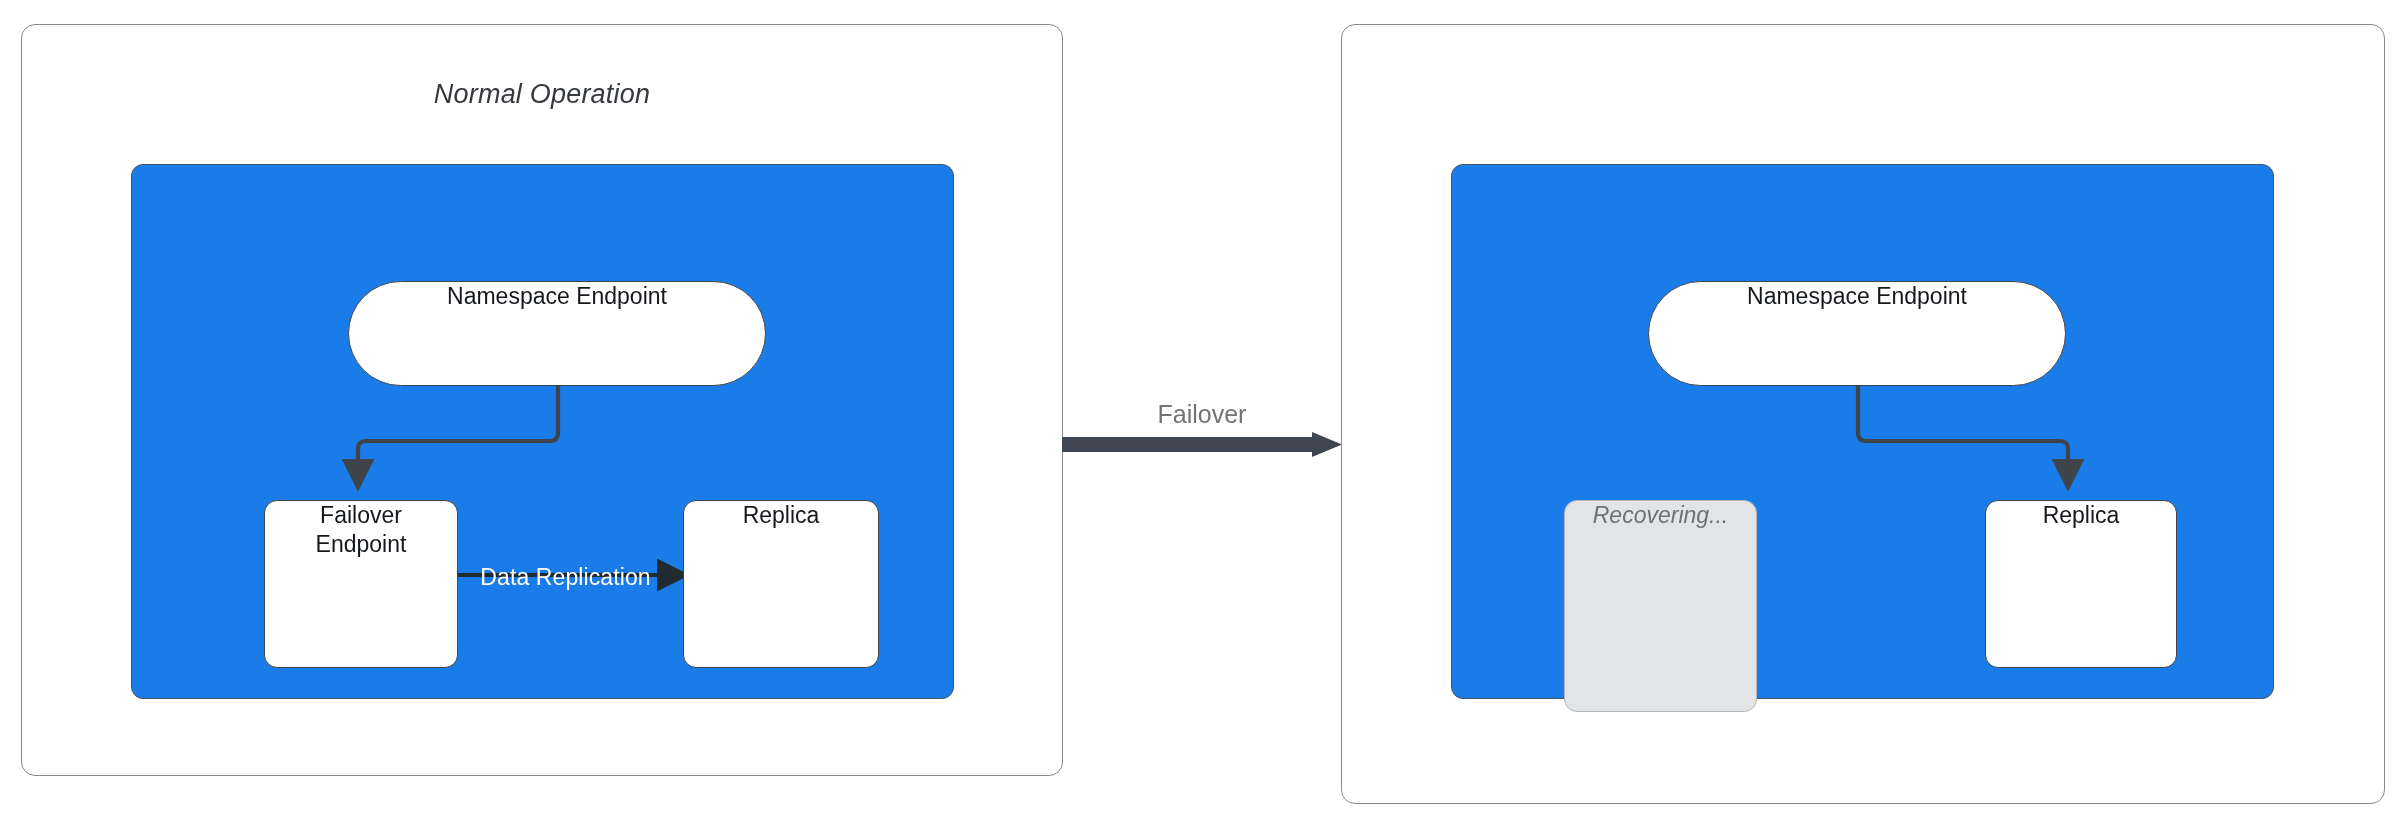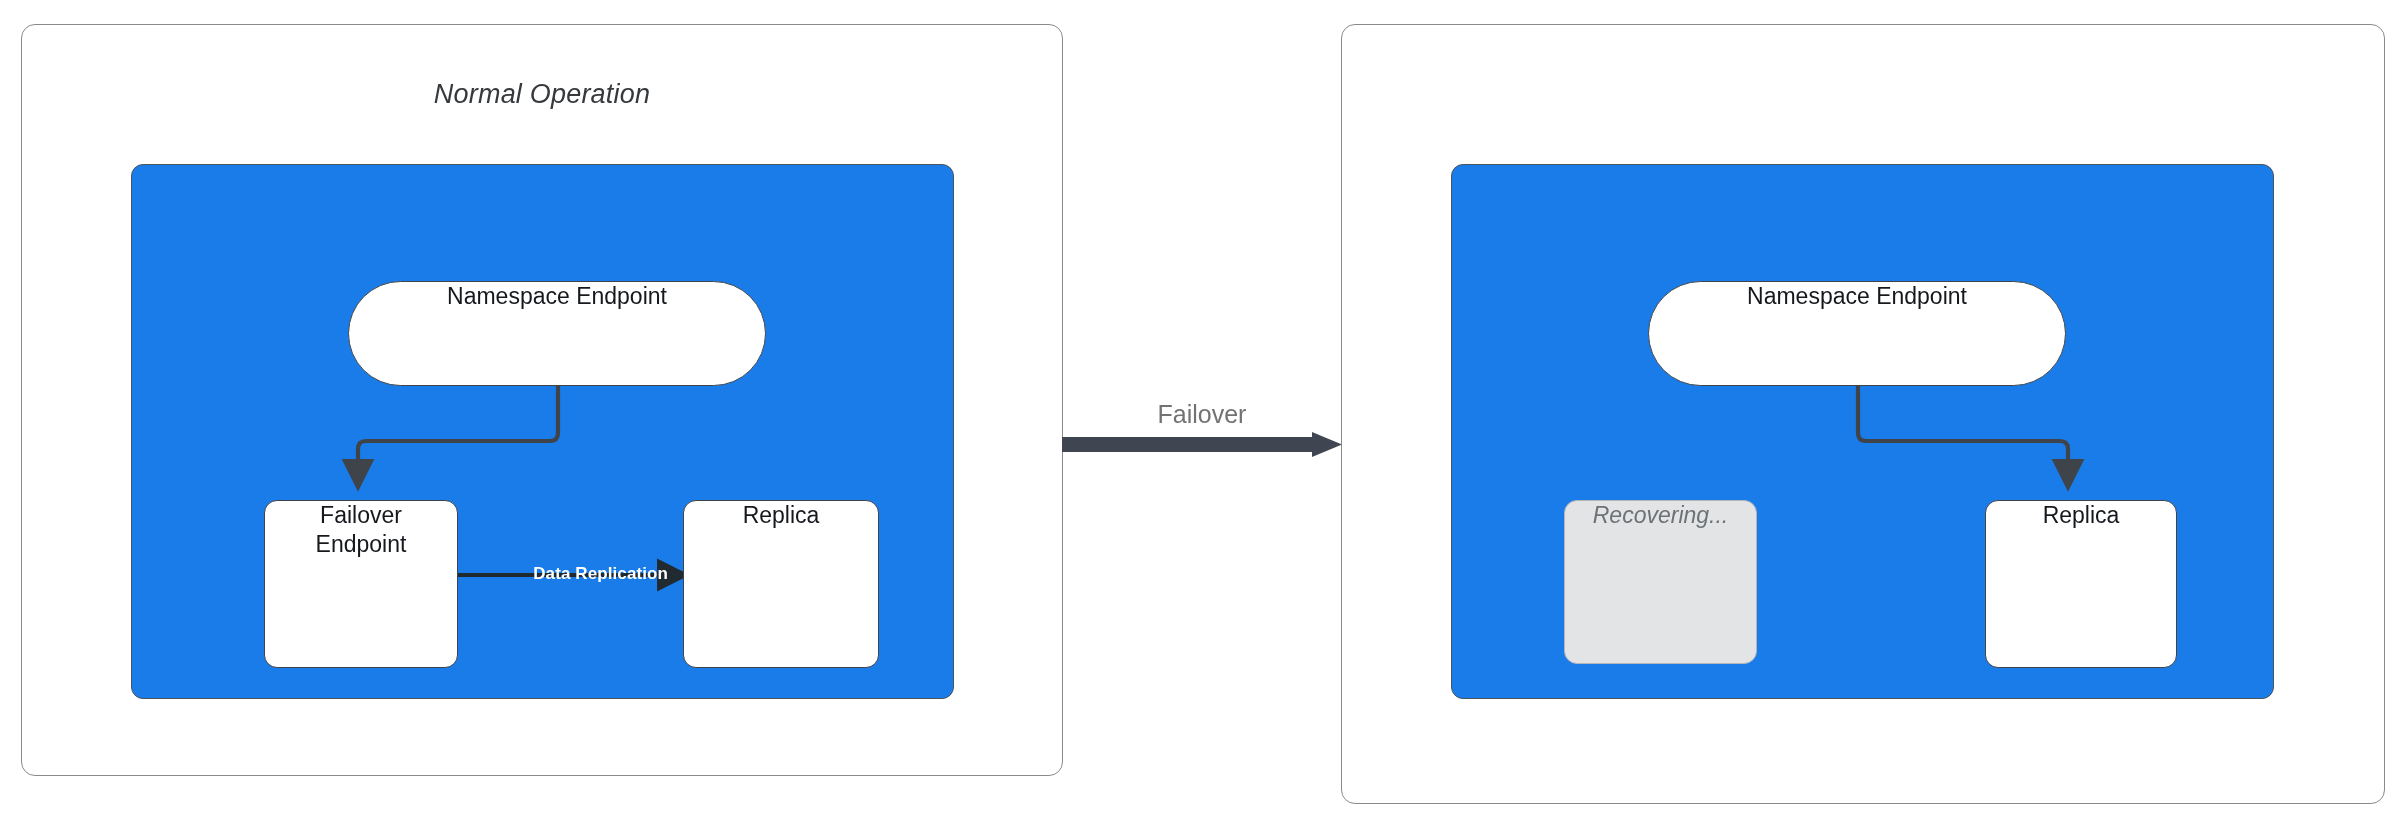--- a/index.html
+++ b/index.html
@@ -92,26 +92,26 @@
     right: 0;
     text-align: center;
     font-size: 25px;
     color: #737373;
     white-space: nowrap;
   }
 
   
   .repl-label {
     position: absolute;
-    font-size: 17px;
-    font-weight: bold;
+    font-size: 23px;
+    font-weight: normal;
     color: #ffffff;
     white-space: nowrap;
     letter-spacing: .1px;
-    text-align: right;
+    text-align: center;
   }
 </style>
 </head>
 <body>
 
 <div id="stage">
 
   <div class="panel" style="left:21px; top:24px; width:1042px; height:752px;">
     <div class="panel-title" style="top:54px;">Normal Operation</div>
 
@@ -179,21 +179,21 @@
             </marker>
           </defs>
           <path d="M406,220 L406,268 Q406,276 414,276 L608,276 Q616,276 616,284 L616,310" fill="none" stroke="#3f444b" stroke-width="4.2" stroke-linecap="butt" marker-end="url(#ahR2)"></path>
         </svg>
       </div>
 
       <div class="node pill" style="left:196px; top:116px; width:418px; height:105px;">
         <span>Namespace Endpoint</span>
       </div>
 
-      <div class="node box recovering" style="left:112px; top:335px; width:193px; height:164px;">
+      <div class="node box recovering" style="left:112px; top:335px; width:193px; height:212px;">
         <span>Recovering...</span>
       </div>
 
       <div class="node box" style="left:533px; top:335px; width:192px; height:168px;">
         <span>Replica</span>
       </div>
     </div>
   </div>
 
 </div>

